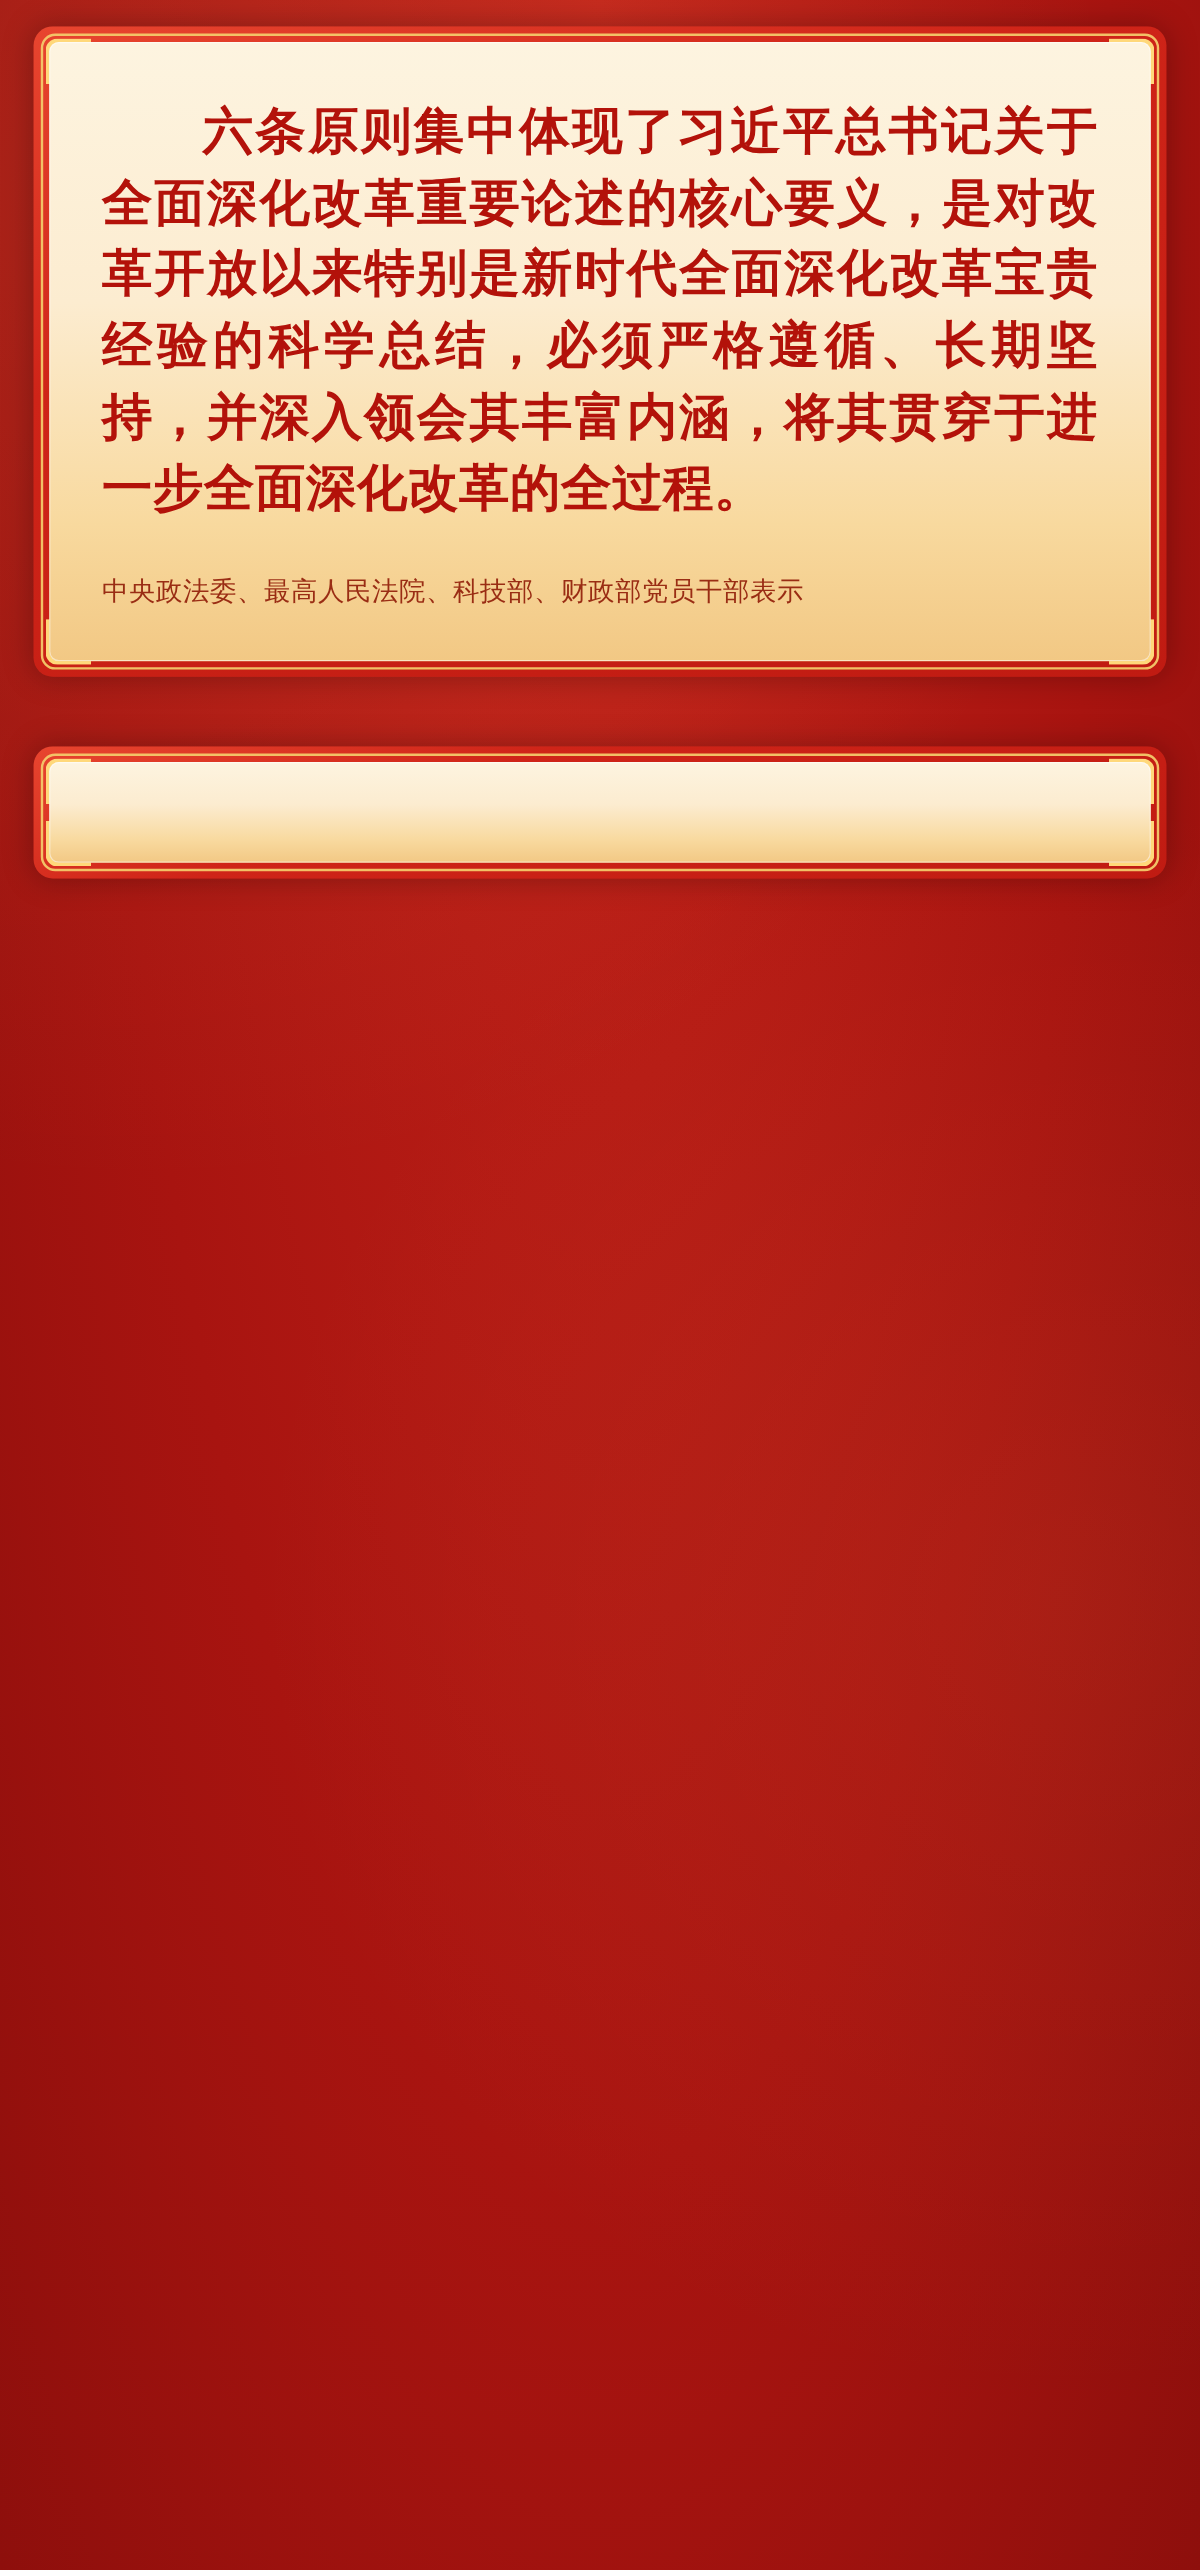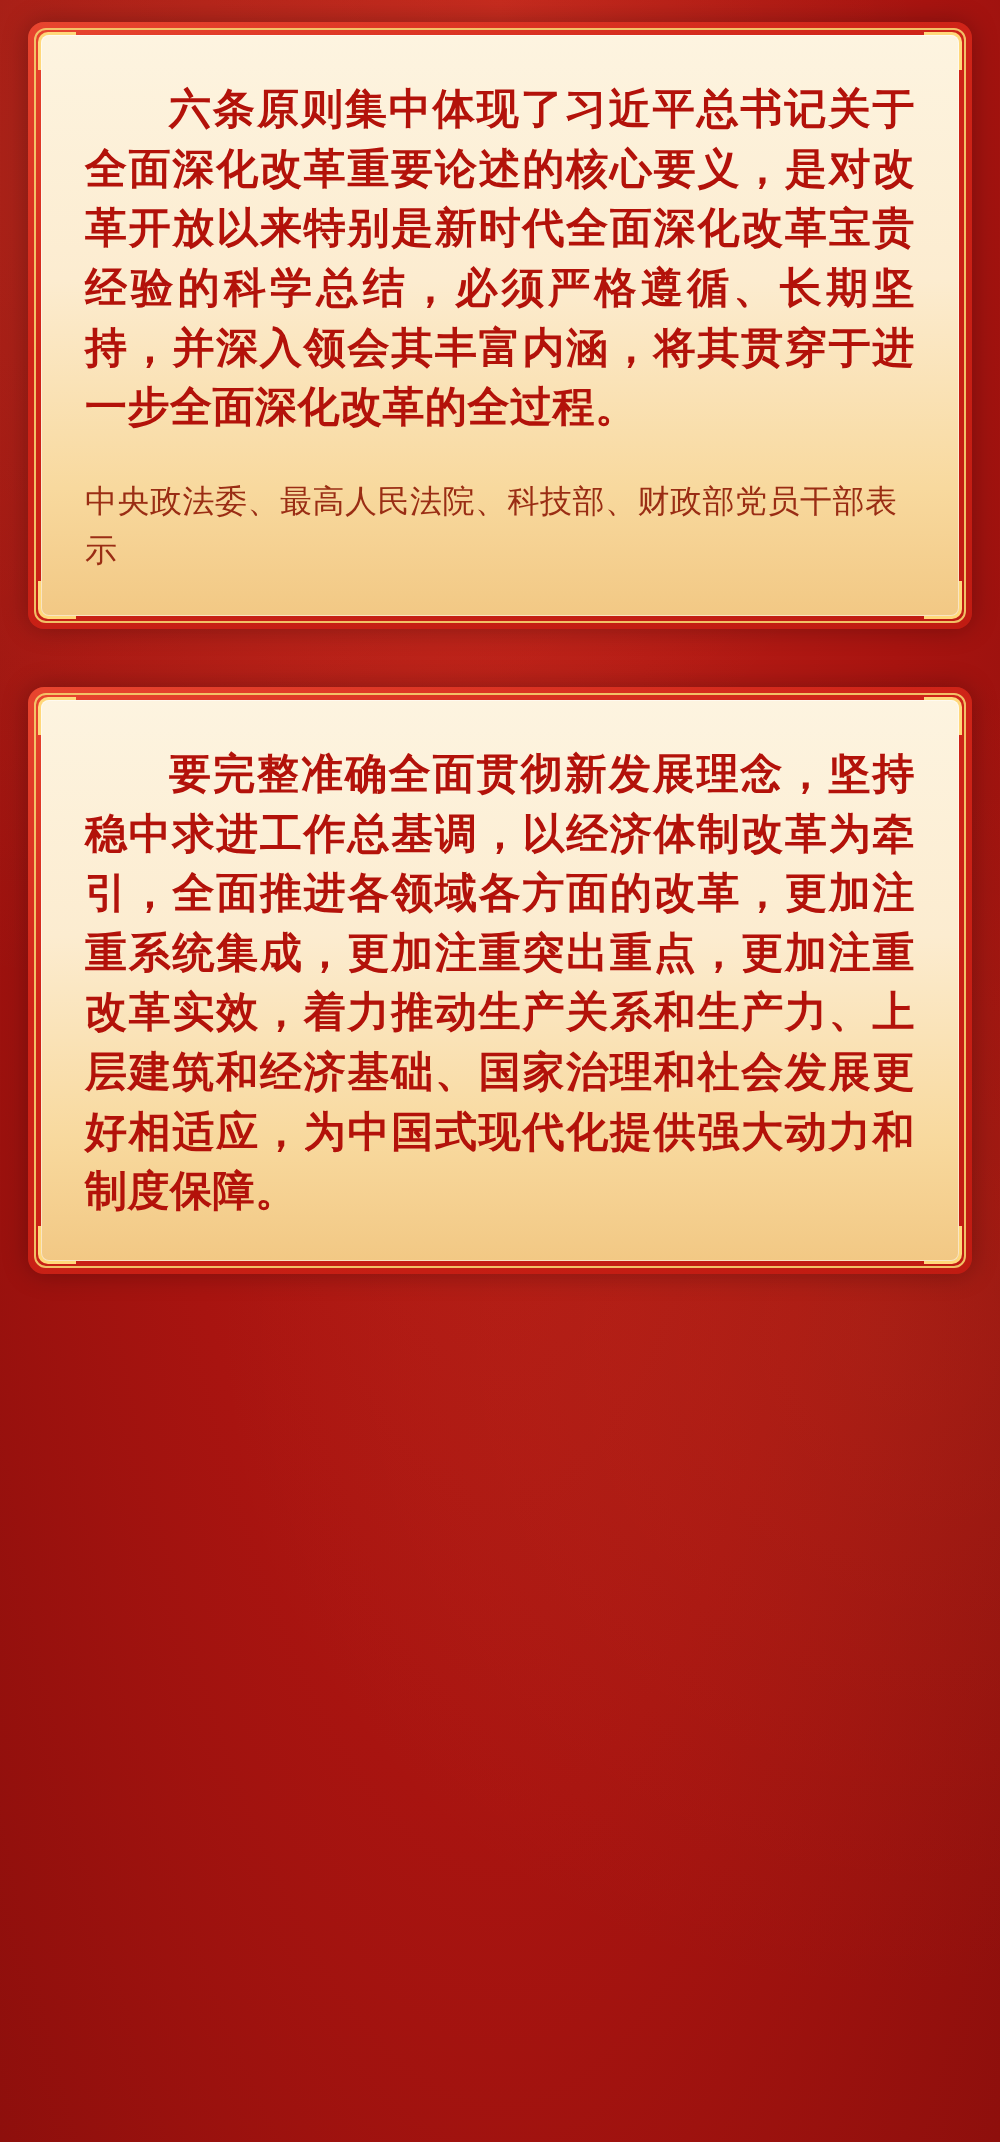--- a/index.html
+++ b/index.html
@@ -76,21 +76,21 @@
     text-indent: 2em;
     text-align: justify;
     text-justify: inter-ideograph;
     margin: 0;
   }
 
   .quote-source {
     margin-top: 40px;
     color: #9a2d14;
     font-family: "DejaVu Serif", "Liberation Serif", serif;
-    font-size: 32px;
+    font-size: 22px;
     line-height: 1.55;
     letter-spacing: 0.5px;
   }
 
   
   .bg-glow {
     position: absolute;
     inset: 0;
     pointer-events: none;
     background:
@@ -115,17 +115,16 @@
       <div class="quote-source">中央政法委、最高人民法院、科技部、财政部党员干部表示</div>
     </div>
   </div>
 
   <div class="card">
     <span class="corner tl"></span>
     <span class="corner tr"></span>
     <span class="corner bl"></span>
     <span class="corner br"></span>
     <div class="card-inner">
-      <p class="quote-body">要完整准确全面贯彻新发展理念，坚持稳中求进工作总基调，以经济体制改革为牵引，全面推进各领域各方面的改革，更加注重系统集成，更加注重突出重点，更加注重改革实效，着力推动生产关系和生产力、上层建筑和经济基础、国家治理和社会发展更好相适应，为中国式现代化提供强大动力和制度保障。</p>
     </div>
   </div>
 
 </div>
 
 </body></html>

